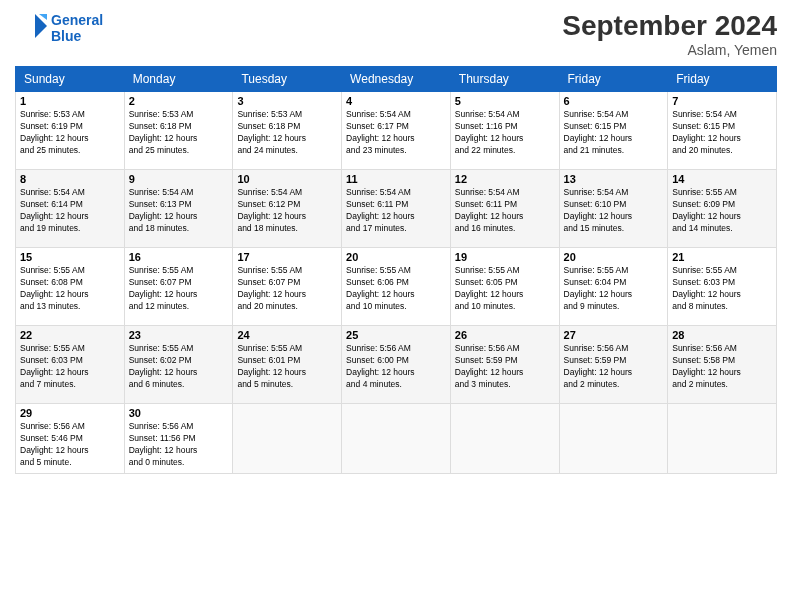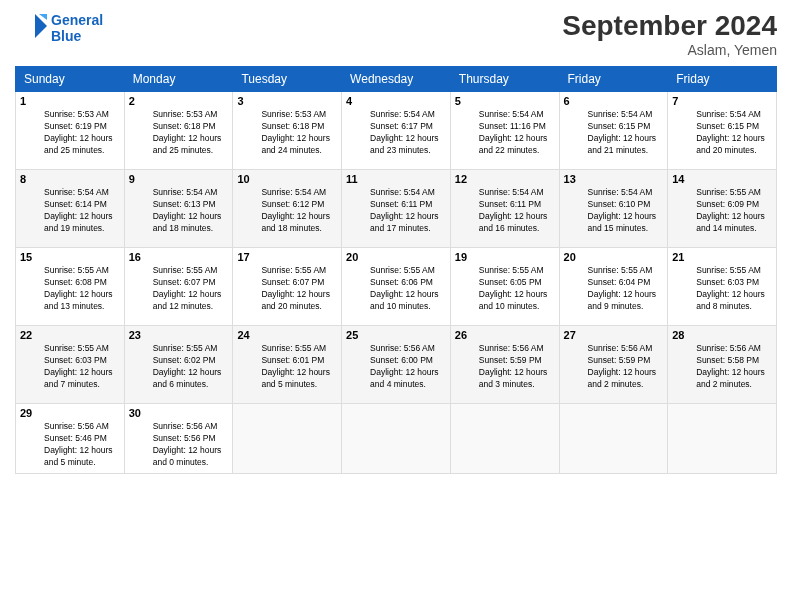--- a/index.html
+++ b/index.html
@@ -68,21 +68,20 @@
       height: 78px;
     }
     .day-num {
       font-size: 11px;
       font-weight: bold;
       display: block;
       margin-bottom: 2px;
     }
     .cell-content {
       line-height: 1.4;
-      margin-left: 24px;
     }
     .empty-cell {
       background: #f9f9f9;
     }
     tbody tr:last-child td {
       height: 70px;
     }
   </style>
 </head>
 <body>
@@ -154,21 +153,21 @@
               <div>Sunrise: 5:54 AM</div>
               <div>Sunset: 6:17 PM</div>
               <div>Daylight: 12 hours</div>
               <div>and 23 minutes.</div>
             </div>
           </td>
           <td>
             <span class="day-num">5</span>
             <div class="cell-content">
               <div>Sunrise: 5:54 AM</div>
-              <div>Sunset: 11:16 PM</div>
+              <div>Sunset: 1:16 PM</div>
               <div>Daylight: 12 hours</div>
               <div>and 22 minutes.</div>
             </div>
           </td>
           <td>
             <span class="day-num">6</span>
             <div class="cell-content">
               <div>Sunrise: 5:54 AM</div>
               <div>Sunset: 6:15 PM</div>
               <div>Daylight: 12 hours</div>
@@ -387,21 +386,21 @@
               <div>Sunrise: 5:56 AM</div>
               <div>Sunset: 5:46 PM</div>
               <div>Daylight: 12 hours</div>
               <div>and 5 minute.</div>
             </div>
           </td>
           <td>
             <span class="day-num">30</span>
             <div class="cell-content">
               <div>Sunrise: 5:56 AM</div>
-              <div>Sunset: 5:56 PM</div>
+              <div>Sunset: 11:56 PM</div>
               <div>Daylight: 12 hours</div>
               <div>and 0 minutes.</div>
             </div>
           </td>
           <td class="empty-cell"></td>
           <td class="empty-cell"></td>
           <td class="empty-cell"></td>
           <td class="empty-cell"></td>
           <td class="empty-cell"></td>
         </tr>

